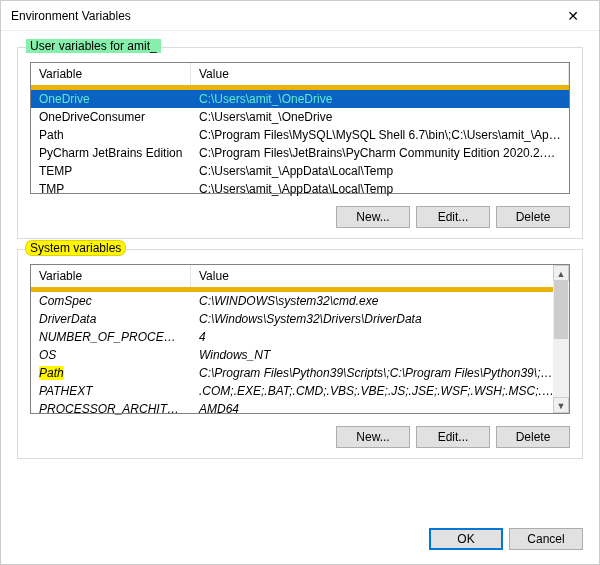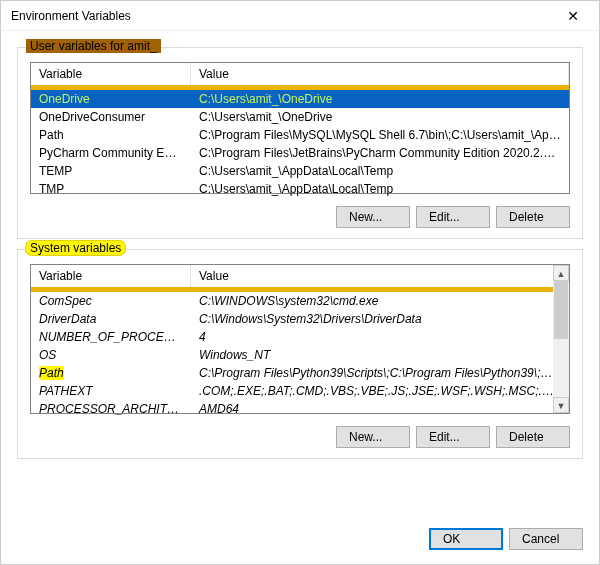--- a/index.html
+++ b/index.html
@@ -3,39 +3,39 @@
 <meta charset="utf-8">
 <style>
 * { box-sizing: border-box; font-family: "Segoe UI", Tahoma, sans-serif; font-size: 12px; }
 body { margin: 0; background: #fff; color: #000; }
 .window { width: 600px; height: 565px; border: 1px solid #ccc; display: flex; flex-direction: column; }
 .titlebar { display: flex; align-items: center; justify-content: space-between; padding: 4px 6px 4px 10px; border-bottom: 1px solid #eee; height: 30px; }
 .titlebar-title { font-size: 12px; }
 .close-box { width: 40px; text-align: center; font-size: 14px; line-height: 1; cursor: pointer; }
 .content { flex: 1; padding: 6px 14px 0 14px; overflow: hidden; }
 .group { border: 1px solid #dcdcdc; margin: 10px 2px 4px 2px; padding: 14px 12px 10px 12px; position: relative; }
-.group-label { position: absolute; top: -9px; left: 8px; background: #a16207; padding: 0 4px; font-size: 12px; }
+.group-label { position: absolute; top: -9px; left: 8px; background: #86efac; padding: 0 4px; font-size: 12px; }
 .hl { background: #fff600; box-shadow: 0 0 0 1px #e0d400; border-radius: 6px; }
 .table-wrap { border: 1px solid #828282; background: #fff; position: relative; }
 .table-head { display: flex; border-bottom: 5px solid #eab308; }
 .th { padding: 4px 8px; background: #fff; border-right: 1px solid #e5e5e5; }
 .th.var { flex: 0 0 160px; }
 .th.val { flex: 1; }
 .tablebody { }
 .tr { display: flex; }
 .td { padding: 2px 8px; white-space: nowrap; overflow: hidden; text-overflow: ellipsis; }
 .td.var { flex: 0 0 160px; }
 .td.val { flex: 1; }
-.tr.sel { background: #0a63c2; color: #bef264; justify-content: center; }
+.tr.sel { background: #0a63c2; color: #5eead4; justify-content: center; }
 .scrollbar { position: absolute; right: 0; top: 0; bottom: 0; width: 16px; background: #f0f0f0; }
 .scroll-btn { height: 16px; text-align: center; font-size: 9px; line-height: 16px; color: #555; border: 1px solid #cdcdcd; }
 .scroll-track { position: absolute; top: 16px; bottom: 16px; left: 0; right: 0; }
 .scroll-thumb { position: absolute; left: 1px; right: 1px; top: 0; height: 50%; background: #cdcdcd; }
 .btnrow { display: flex; justify-content: flex-end; gap: 6px; margin-top: 12px; }
-.btn { min-width: 74px; height: 22px; background: #e1e1e1; border: 1px solid #adadad; padding: 2px 12px; cursor: pointer; text-align: left; }
+.btn { min-width: 74px; height: 22px; background: #e1e1e1; border: 1px solid #adadad; padding: 2px 12px; cursor: pointer; text-align: center; }
 .btn.primary { border: 2px solid #0078d7; background: #e1e1e1; }
 .footer { display: flex; justify-content: flex-end; gap: 6px; padding: 10px 16px 14px 16px; }
 .rowhl { background: #fff600; display: inline; border-radius: 2px; }
 </style>
 </head>
 <body>
 
 <div class="window">
   <div class="titlebar">
     <span class="titlebar-title">Environment Variables</span>
@@ -59,21 +59,21 @@
           </div>
           <div class="tr">
             <div class="td var">OneDriveConsumer</div>
             <div class="td val">C:\Users\amit_\OneDrive</div>
           </div>
           <div class="tr">
             <div class="td var">Path</div>
             <div class="td val">C:\Program Files\MySQL\MySQL Shell 6.7\bin\;C:\Users\amit_\App...</div>
           </div>
           <div class="tr">
-            <div class="td var">PyCharm Community Edition</div>
+            <div class="td var">PyCharm JetBrains Edition</div>
             <div class="td val">C:\Program Files\JetBrains\PyCharm Community Edition 2020.2.3\b...</div>
           </div>
           <div class="tr">
             <div class="td var">TEMP</div>
             <div class="td val">C:\Users\amit_\AppData\Local\Temp</div>
           </div>
           <div class="tr">
             <div class="td var">TMP</div>
             <div class="td val">C:\Users\amit_\AppData\Local\Temp</div>
           </div>

